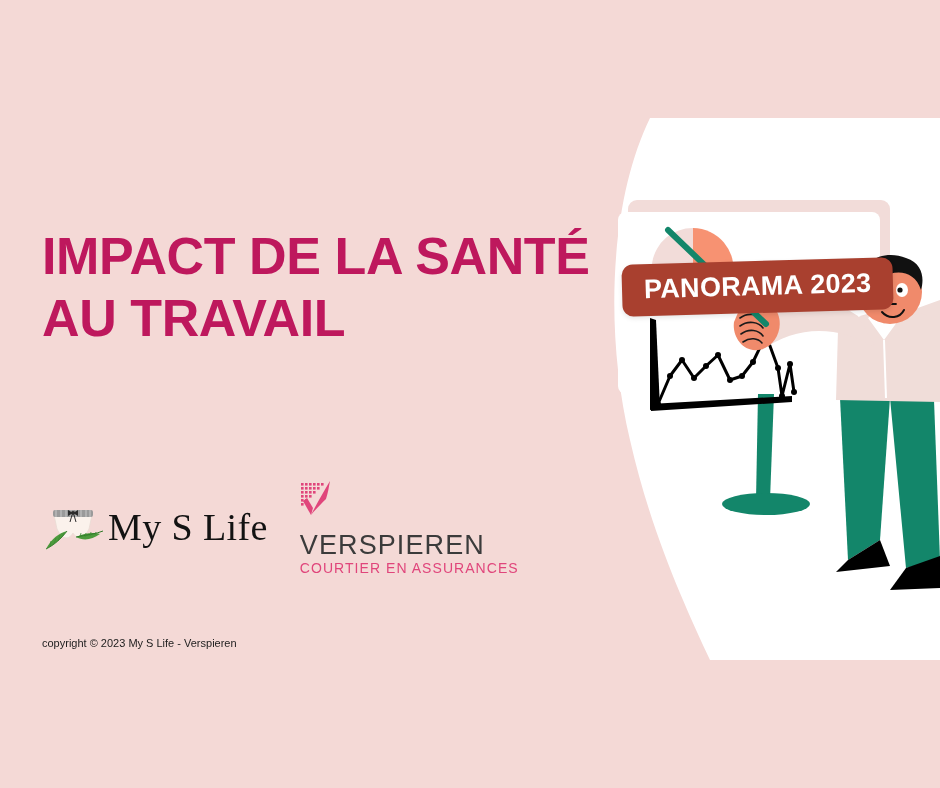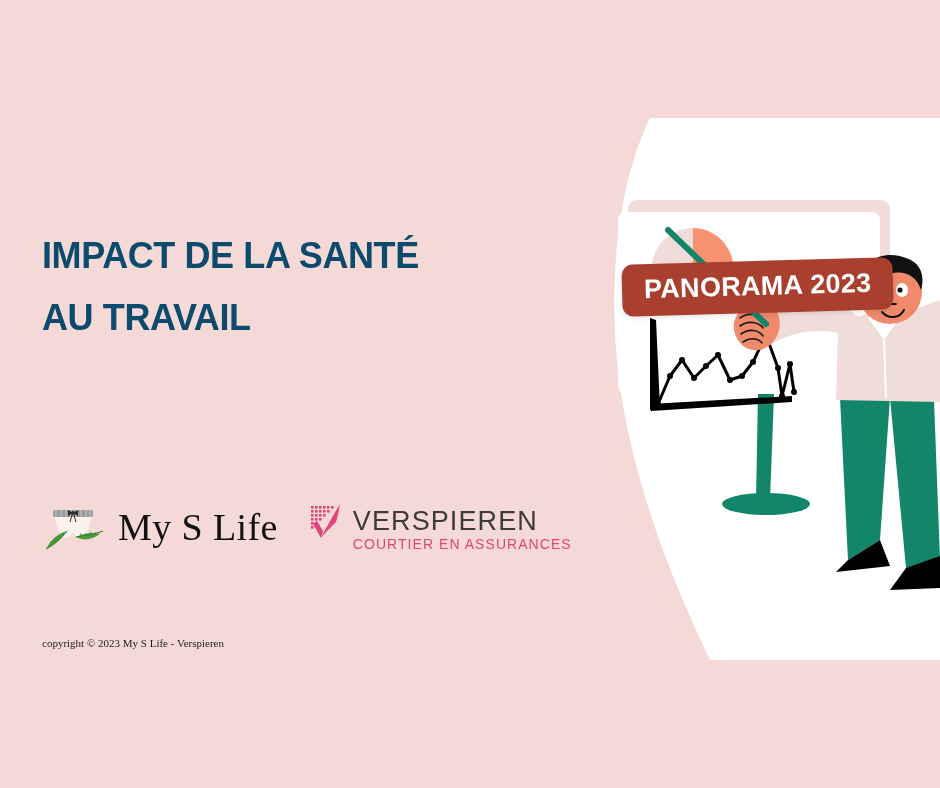--- a/index.html
+++ b/index.html
@@ -30,57 +30,58 @@
   
   #headline {
     position: absolute;
     left: 42px;
     top: 232px;
     width: 520px;
   }
   .headline-line {
     font-family: "Liberation Sans", sans-serif;
     font-weight: bold;
-    font-size: 36px;
+    font-size: 52px;
     line-height: 48px;
     letter-spacing: -0.4px;
-    color: #0c4a6e;
+    color: #be185d;
     margin: 0 0 14px 0;
     white-space: nowrap;
   }
   .headline-line:last-child { margin-bottom: 16px; }
 
   
   #logo-strip {
     position: absolute;
     left: 42px;
     top: 496px;
     height: 62px;
     display: flex;
     align-items: center;
     gap: 18px;
   }
   #mysl-logo {
     display: flex;
     align-items: center;
-    gap: 14px;
+    gap: 4px;
   }
   #mysl-wordmark {
     font-family: "Liberation Serif", serif;
     font-size: 38px;
     line-height: 40px;
     color: #121212;
     letter-spacing: 0.4px;
     white-space: nowrap;
   }
   #versp-logo {
     display: flex;
     align-items: flex-start;
     gap: 3px;
     margin-left: 14px;
+    flex-direction: column;
   }
   #versp-text { padding-top: 4px; }
   #versp-wordmark {
     font-family: "Liberation Sans", sans-serif;
     font-size: 27px;
     line-height: 27px;
     letter-spacing: 1.1px;
     color: #3B3B3B;
     white-space: nowrap;
   }
@@ -92,21 +93,21 @@
     color: #E0457B;
     margin-top: 3px;
     white-space: nowrap;
   }
 
   
   #copyright {
     position: absolute;
     left: 42px;
     top: 636px;
-    font-family: Liberation Serif, serif;
+    font-family: Liberation Sans, sans-serif;
     font-size: 11px;
     line-height: 14px;
     color: #1d1d1d;
     white-space: nowrap;
   }
 </style>
 </head>
 <body>
 
 <div id="slide">

